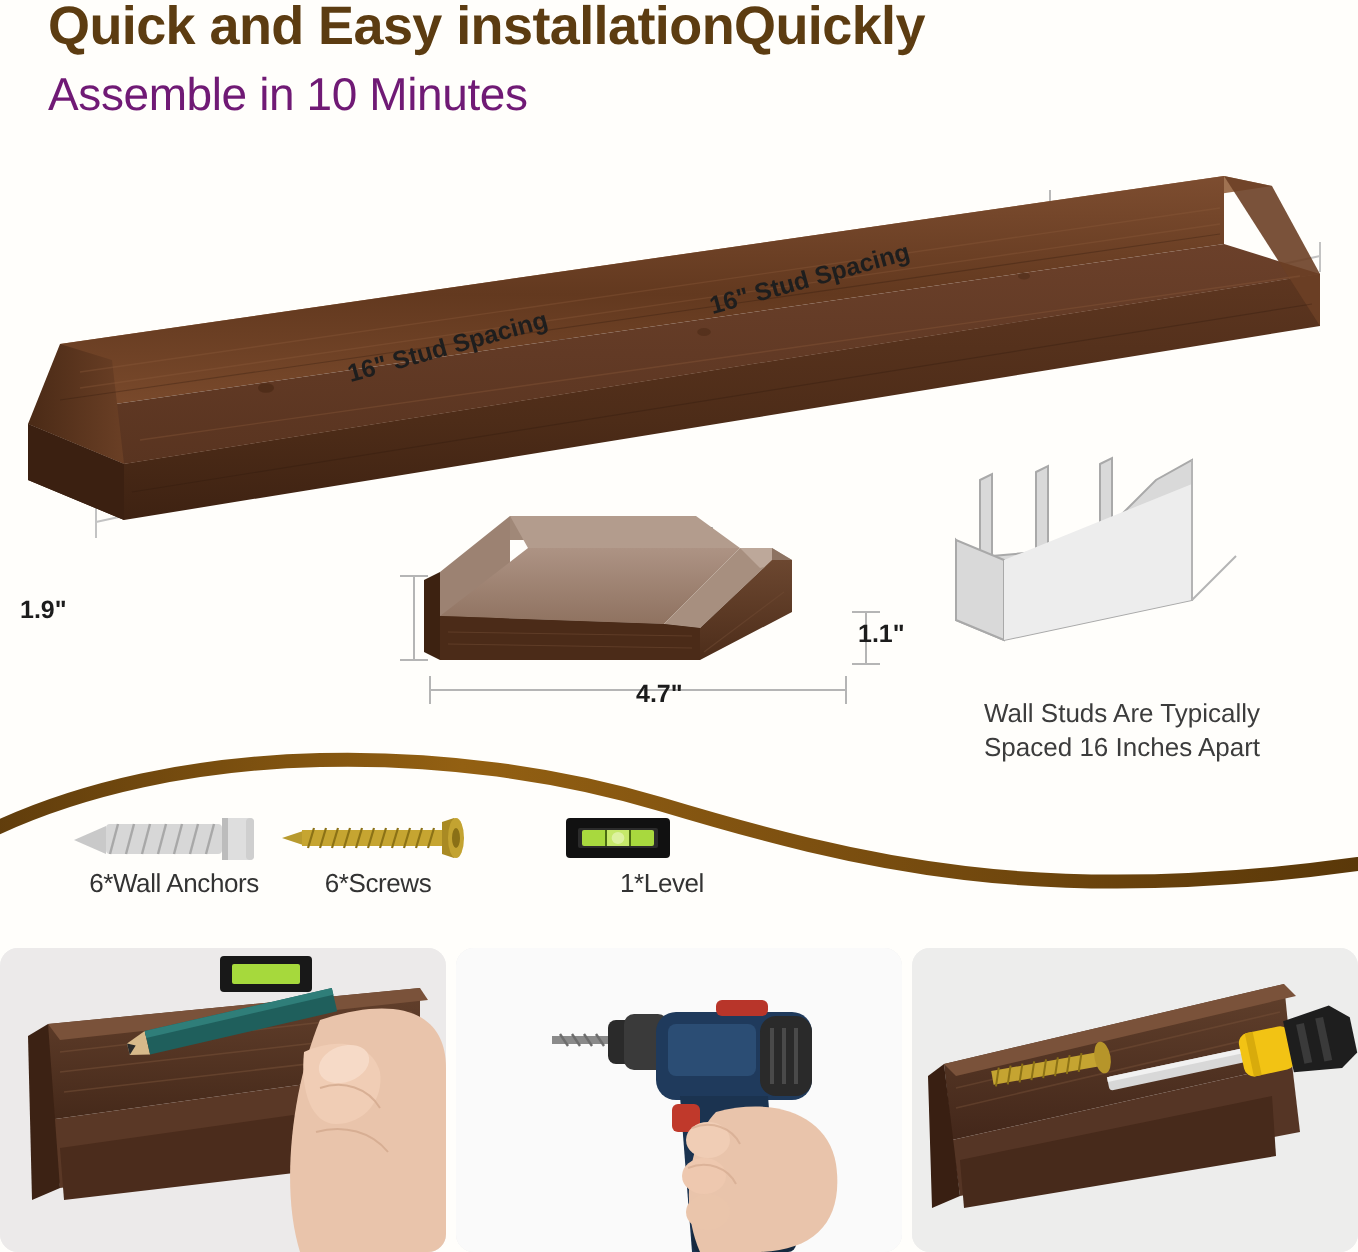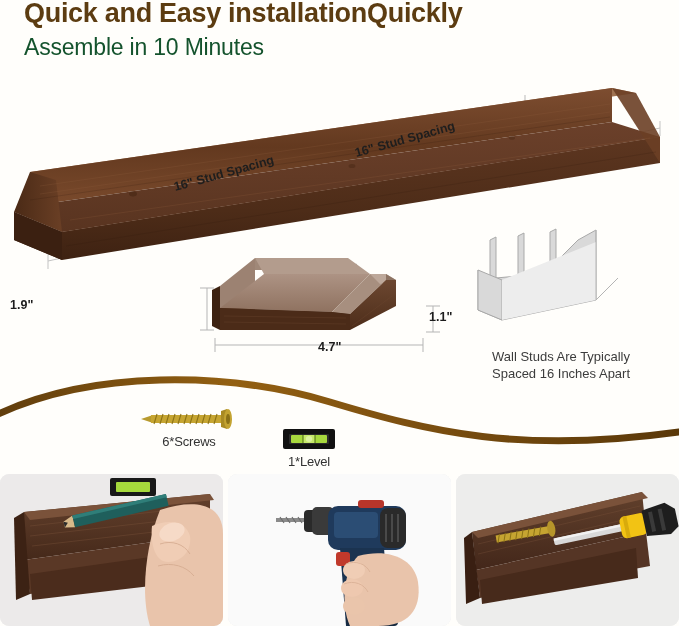--- a/index.html
+++ b/index.html
@@ -13,21 +13,21 @@
   #root{position:relative;width:679px;height:458px;}
 
   
   .title{
     position:absolute;left:24px;top:-2px;
     font-size:27px;font-weight:bold;color:#5c3c11;
     letter-spacing:-0.3px;white-space:nowrap;
   }
   .subtitle{
     position:absolute;left:24px;top:34px;
-    font-size:23px;font-weight:normal;color:#14532d;
+    font-size:23px;font-weight:normal;color:#701a75;
     letter-spacing:-0.2px;white-space:nowrap;
   }
 
   
   .hero{position:absolute;left:0;top:60px;width:679px;height:215px;}
 
   
   .dimsvg{position:absolute;left:0;top:0;width:679px;height:215px;}
   .dimtext{
     position:absolute;font-size:12.5px;color:#1e1e1e;
@@ -53,21 +53,21 @@
 
   
   .wave{position:absolute;left:0;top:376px;width:679px;height:90px;}
   .hwitem{position:absolute;text-align:center;}
   .hwlabel{
     font-size:13px;color:#333;white-space:nowrap;
     font-weight:normal;letter-spacing:-0.2px;
   }
   .hw-anchor{left:22px;top:404px;width:130px;}
   .hw-screw{left:134px;top:404px;width:110px;}
-  .hw-level{left:266px;top:424px;width:86px;}
+  .hw-level{left:266px;top:404px;width:86px;text-align:right;}
   .hwart{height:30px;display:flex;align-items:center;justify-content:center;}
 
   
   .photos{position:absolute;left:0;top:474px;width:679px;height:152px;
           display:flex;gap:5px;}
   .photo{
     position:relative;flex:1 1 0;height:152px;border-radius:9px;
     overflow:hidden;background:#efefef;
   }
 </style>
@@ -247,20 +247,43 @@
       <linearGradient id="waveGrad" x1="0" y1="0" x2="1" y2="0">
         <stop offset="0%" stop-color="#5f3c0c"></stop>
         <stop offset="35%" stop-color="#936012"></stop>
         <stop offset="60%" stop-color="#7d5010"></stop>
         <stop offset="100%" stop-color="#5a3809"></stop>
       </linearGradient>
     </defs>
     <path d="M -10,42 C 90,-8 230,-4 330,26 C 430,56 520,78 679,56" fill="none" stroke="url(#waveGrad)" stroke-width="7" stroke-linecap="round"></path>
   </svg>
 
+  <div class="hwitem hw-anchor">
+    <div class="hwart">
+      <svg width="112" height="26" viewBox="0 0 112 26">
+        <g>
+          <polygon points="6,14 22,7 22,21" fill="#c9c9c9"></polygon>
+          <rect x="22" y="6" width="58" height="15" rx="2" fill="#d7d7d7"></rect>
+          <rect x="80" y="3" width="16" height="21" rx="2" fill="#dedede"></rect>
+          <g stroke="#a8a8a8" stroke-width="1.2">
+            <line x1="28" y1="6" x2="24" y2="21"></line>
+            <line x1="36" y1="6" x2="32" y2="21"></line>
+            <line x1="44" y1="6" x2="40" y2="21"></line>
+            <line x1="52" y1="6" x2="48" y2="21"></line>
+            <line x1="60" y1="6" x2="56" y2="21"></line>
+            <line x1="68" y1="6" x2="64" y2="21"></line>
+            <line x1="76" y1="6" x2="72" y2="21"></line>
+          </g>
+          <rect x="80" y="3" width="3" height="21" fill="#bcbcbc"></rect>
+          <rect x="92" y="3" width="4" height="21" rx="2" fill="#cfcfcf"></rect>
+        </g>
+      </svg>
+    </div>
+    <div class="hwlabel">6*Wall Anchors</div>
+  </div>
 
   <div class="hwitem hw-screw">
     <div class="hwart">
       <svg width="104" height="26" viewBox="0 0 104 26">
         <g>
           <polygon points="4,13 16,9 16,17" fill="#b89a2e"></polygon>
           <rect x="14" y="9" width="70" height="8" fill="#c6a531"></rect>
           <g stroke="#8c7216" stroke-width="1.1">
             <line x1="20" y1="8" x2="17" y2="18"></line>
             <line x1="26" y1="8" x2="23" y2="18"></line>

